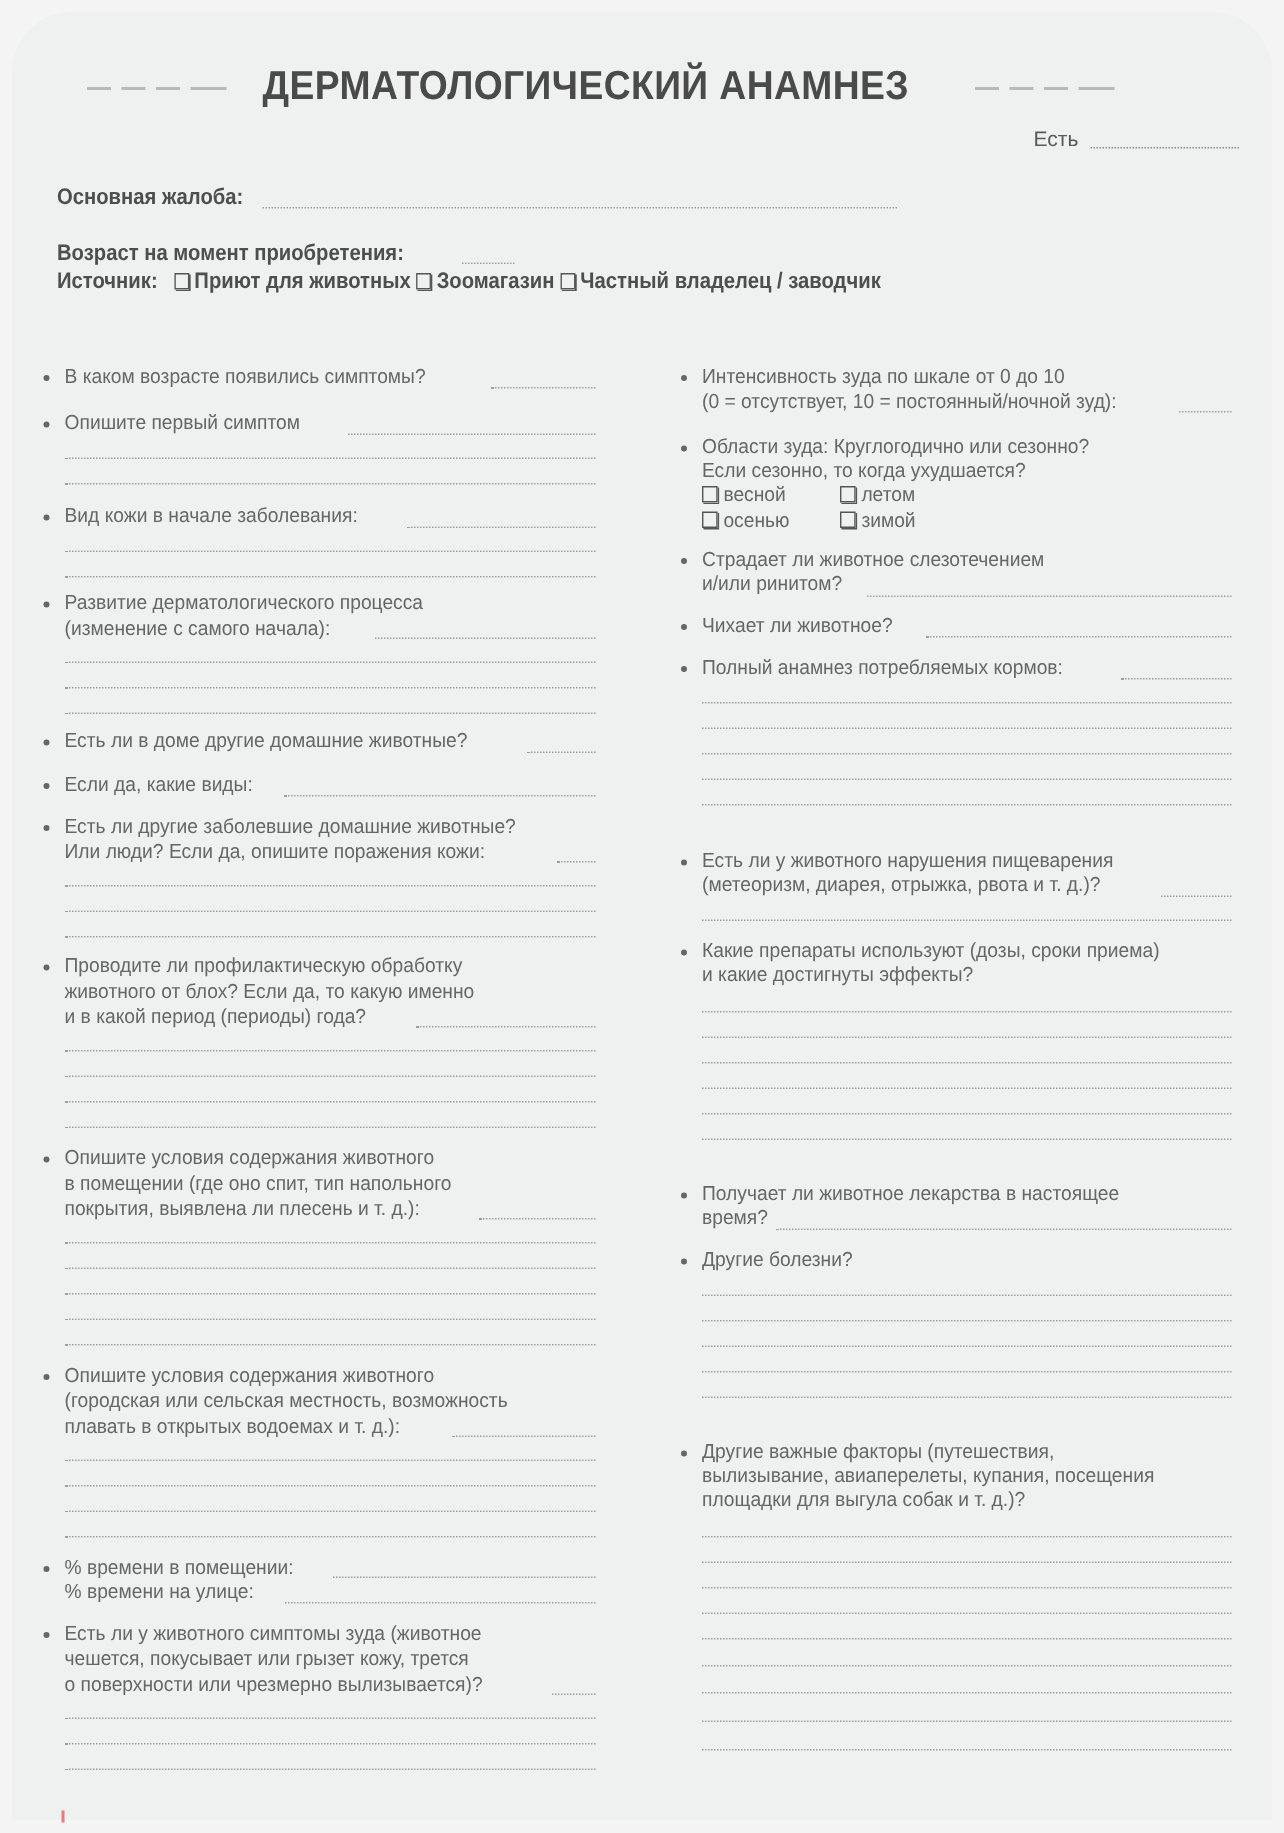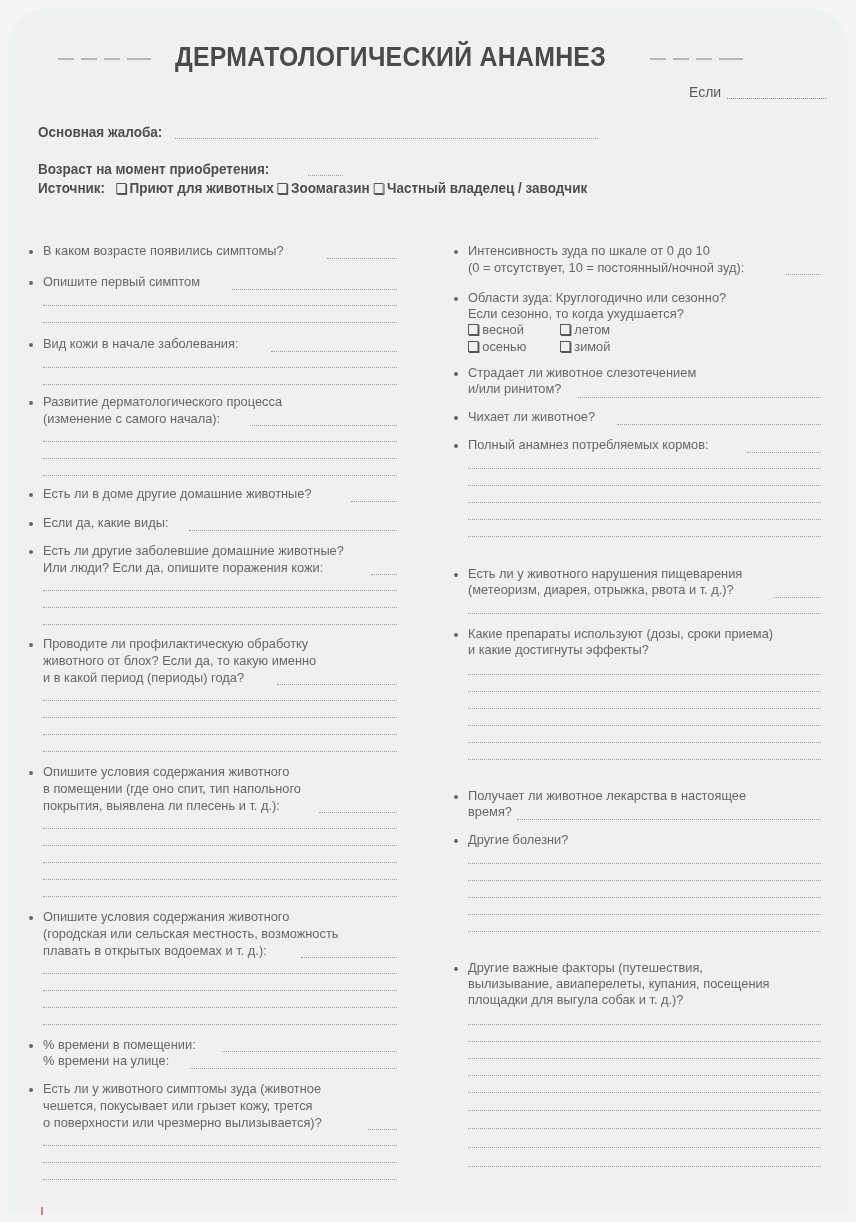--- a/index.html
+++ b/index.html
@@ -32,21 +32,21 @@
   <div class="dash" style="left:81px"></div>
   <div class="dash" style="left:104px"></div>
   <div class="dash" style="left:127px;width:24px"></div>
   <div class="title">ДЕРМАТОЛОГИЧЕСКИЙ АНАМНЕЗ</div>
   <div class="dash" style="left:650px"></div>
   <div class="dash" style="left:673px"></div>
   <div class="dash" style="left:696px"></div>
   <div class="dash" style="left:719px;width:24px"></div>
 </div>
 
-<div class="date">Если</div>
+<div class="date">Есть</div>
 <div class="date-line"></div>
 
 <div class="abs bold" style="left:38px;top:123px">Основная жалоба:</div>
 <div class="line" style="left:175px;top:138px;width:423px"></div>
 
 <div class="abs bold" style="left:38px;top:160px">Возраст на момент приобретения:</div>
 <div class="line" style="left:308px;top:175px;width:35px"></div>
 
 <div class="abs bold" style="left:38px;top:179px">
   <span>Источник:</span>

